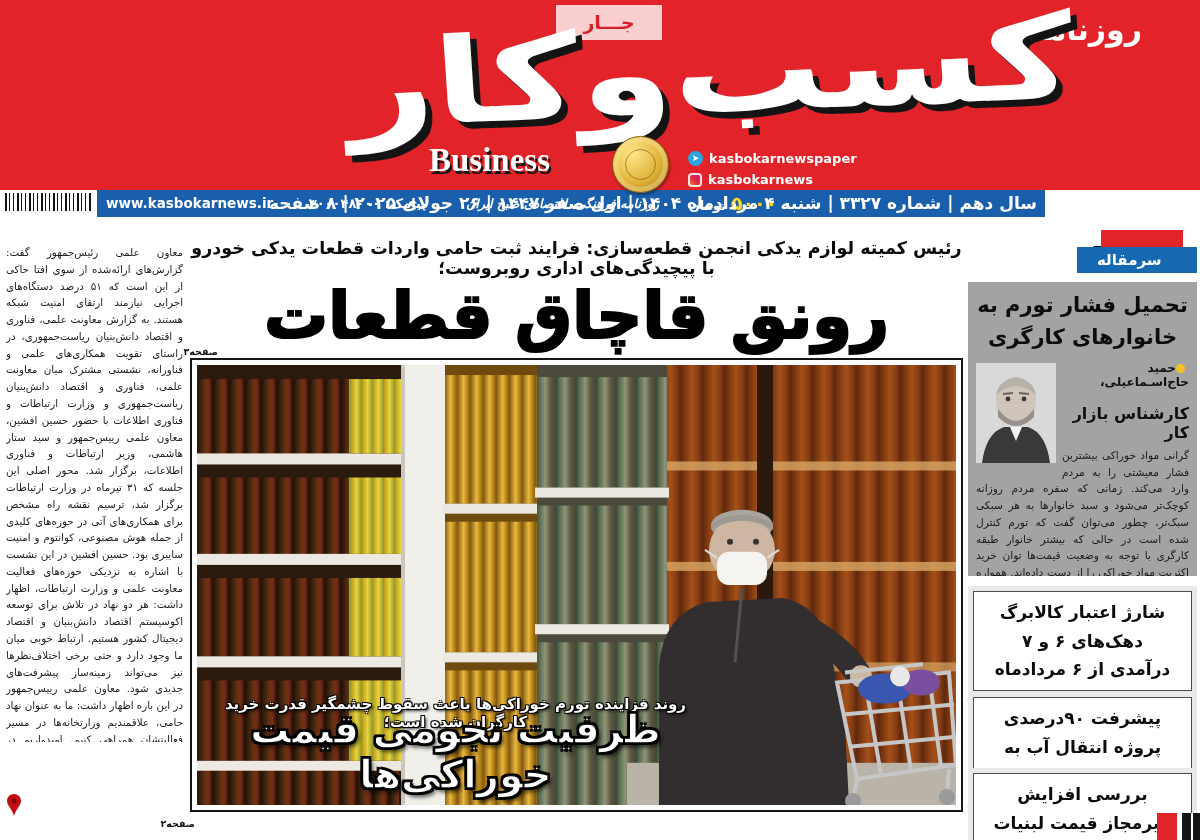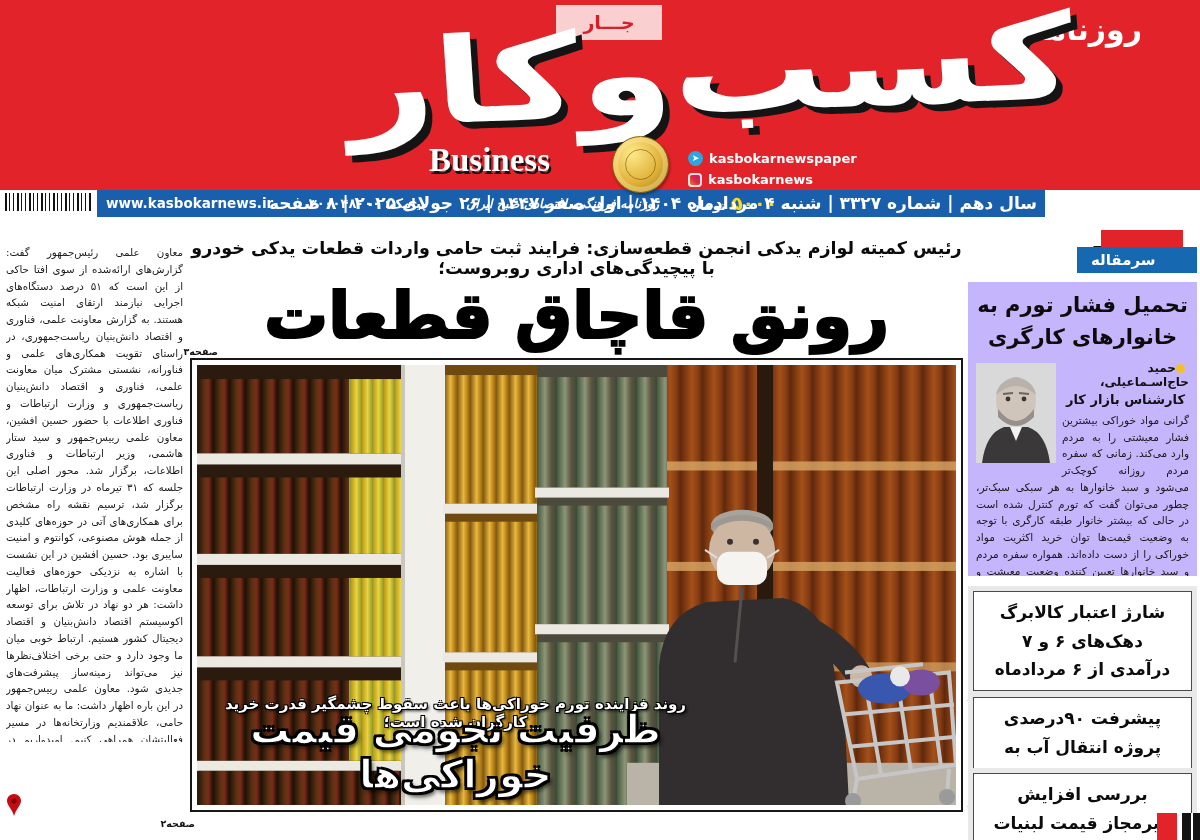--- a/index.html
+++ b/index.html
@@ -70,29 +70,29 @@
   .cap-headline { bottom:8px; font-size:39px; font-weight:900; -webkit-text-stroke:1.3px #000;
     text-shadow:-2px -2px 0 #000,2px -2px 0 #000,-2px 2px 0 #000,2px 2px 0 #000,3px 4px 4px rgba(0,0,0,.7); }
   .pageref-photo { position:absolute; top:580px; right:768px; white-space:nowrap; }
 
   
   .right-col { position:absolute; top:228px; left:968px; width:229px; }
   .ribbon { position:absolute; top:2px; right:14px; width:82px; height:17px; background:#e2242a; }
   .ribbon::after { content:""; position:absolute; left:-8px; bottom:-7px; border-top:8px solid #111;
     border-left:8px solid transparent; }
   .ed-label { position:absolute; top:19px; right:0; width:120px; height:26px; background:#1668b0; color:#fff;
-    font-size:15px; font-weight:bold; text-align:left; line-height:26px; padding-left:14px; }
-  .ed-block { position:absolute; top:54px; right:0; width:229px; height:294px; background:#c4b5fd; padding:8px 8px 6px; overflow:hidden; }
+    font-size:15px; font-weight:bold; text-align:left; line-height:26px; padding-left:20px; }
+  .ed-block { position:absolute; top:54px; right:0; width:229px; height:294px; background:#a3a3a3; padding:8px 8px 6px; overflow:hidden; }
   .ed-headline { font-size:21px; font-weight:900; text-align:center; line-height:1.5; color:#0c0c0c; }
   .ed-authorwrap { margin-top:8px; overflow:hidden; }
   .ed-photo { float:left; width:80px; height:100px; margin:2px 6px 2px 0; background:#d7d7d7; }
   .ed-photo svg { display:block; width:100%; height:100%; }
   .author-line { font-size:12px; font-weight:900; text-align:right; color:#111; }
   .author-line .dot { display:inline-block; width:9px; height:9px; border-radius:50%; background:#f4c028; margin-right:4px; vertical-align:middle; }
-  .author-title { font-size:13px; font-weight:bold; text-align:center; margin-top:3px; color:#111; }
+  .author-title { font-size:16px; font-weight:bold; text-align:right; margin-top:15px; color:#111; }
   .ed-body { margin-top:5px; font-size:10.6px; line-height:1.58; text-align:justify; color:#1b1b1b; }
   .teaser { position:absolute; right:0; width:229px; background:#e9e9e9; padding:5px; }
   .teaser-box { background:#fff; border:1px solid #4a4a4a; padding:6px 16px; }
   .teaser-headline { font-size:17px; font-weight:900; text-align:center; line-height:1.68; color:#0c0c0c; }
   .teaser-ref { position:absolute; bottom:-12px; right:195px; font-size:9.5px; font-weight:bold; white-space:nowrap; }
   .t1 { top:358px; }
   .t2 { top:464px; }
   .t3 { top:540px; }
   .corner-red { position:absolute; left:1157px; top:813px; width:20px; height:27px; background:#e2242a; }
   .corner-black { position:absolute; left:1182px; top:813px; width:18px; height:27px; background:#141414;

